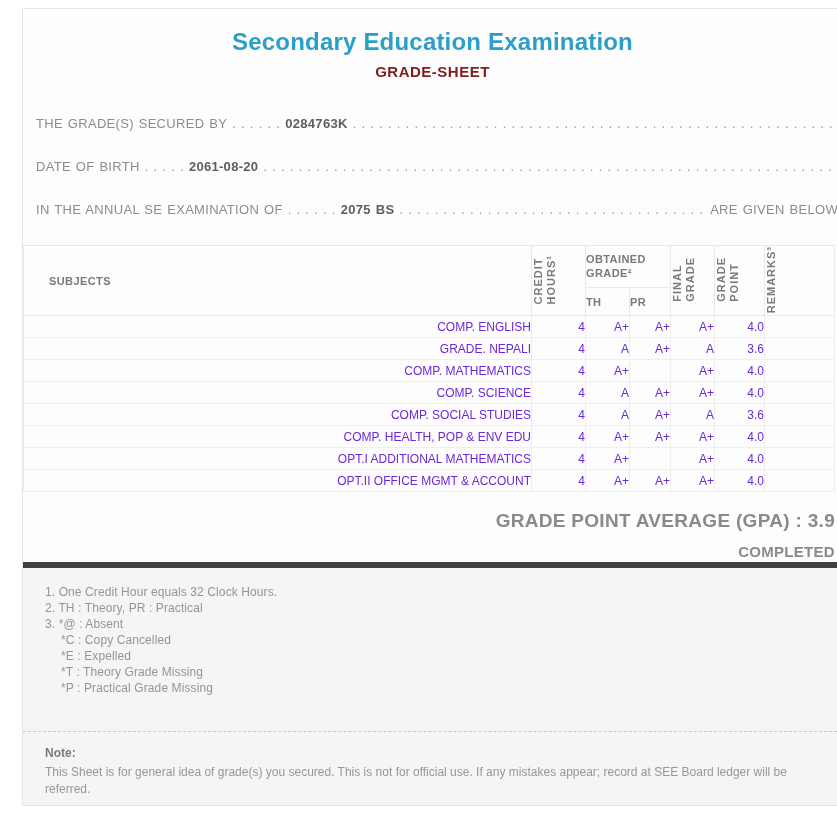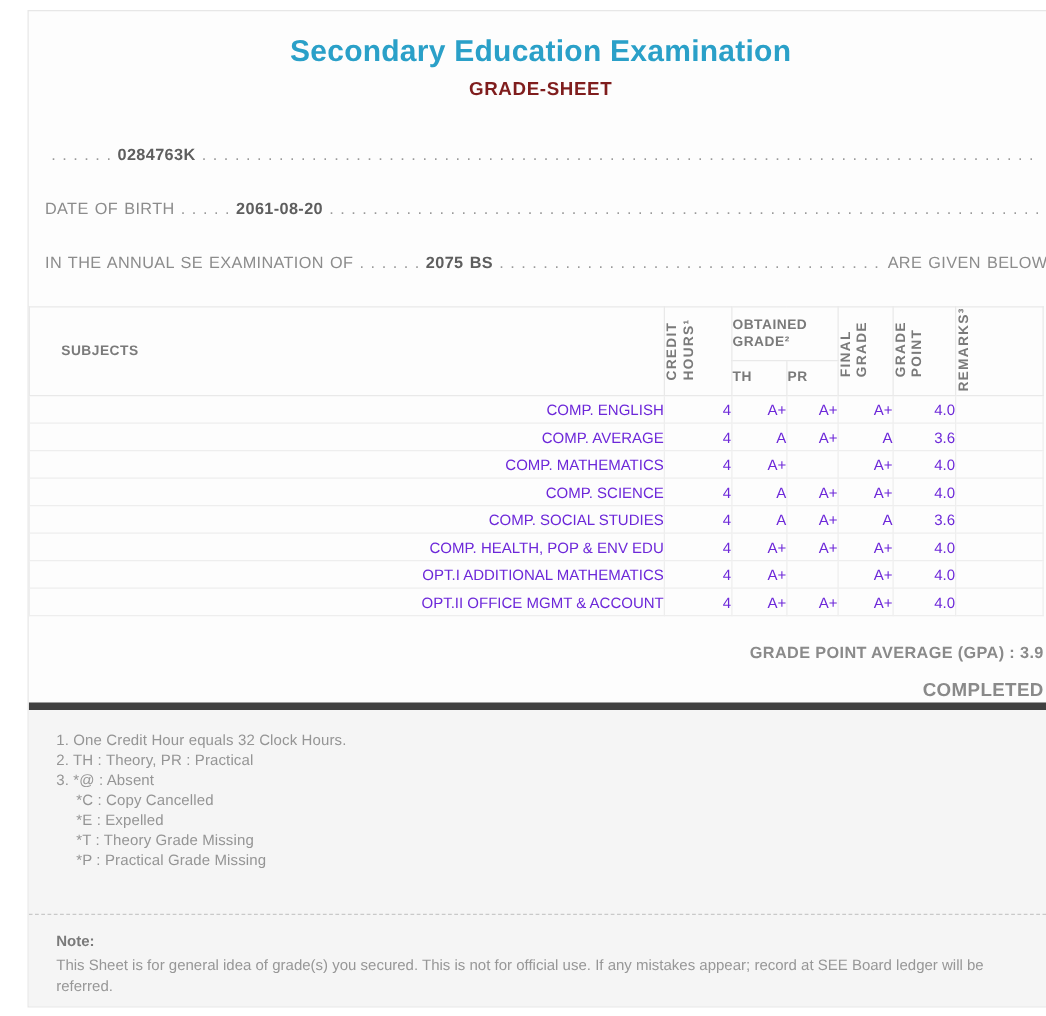--- a/index.html
+++ b/index.html
@@ -63,21 +63,21 @@
   .two-line { white-space: pre-line; line-height: 14px; }
   table.grades td {
     height: 22px; font-size: 12px; color: #6d28d9; text-align: right;
     border-color: #eeeeee;
   }
   td.subject { text-align: left; padding-left: 11px; color: #858585; }
 
   
   .summary { padding-right: 7px; text-align: right; }
   .gpa-line {
-    margin-top: 21px; font-size: 13px; font-weight: 700;
+    margin-top: 21px; font-size: 19px; font-weight: 700;
     color: #8a8a8a; line-height: 16px; letter-spacing: 0.3px;
   }
   .status-line {
     margin-top: 15px; font-size: 15px; font-weight: 700;
     color: #8a8a8a; line-height: 16px; letter-spacing: 0.3px;
   }
 
   
   .footer-gray {
     position: absolute; left: 0; right: 0; top: 553px; bottom: 0;
@@ -100,20 +100,21 @@
 
 <div class="sheet">
 
   <div class="title-block">
     <div class="page-title">Secondary Education Examination</div>
     <div class="page-subtitle">GRADE-SHEET</div>
   </div>
 
   <div class="info-block">
     <div class="info-line">
+      <span class="info-label">THE GRADE(S) SECURED BY</span>
       <span class="info-leader">. . . . . .</span>
       <span class="info-value">0284763K</span>
       <span class="info-dots">. . . . . . . . . . . . . . . . . . . . . . . . . . . . . . . . . . . . . . . . . . . . . . . . . . . . . . . . . . . . . . . . . . . . . . . . . . . .</span>
     </div>
     <div class="info-line">
       <span class="info-label">DATE OF BIRTH</span>
       <span class="info-leader">. . . . .</span>
       <span class="info-value">2061-08-20</span>
       <span class="info-dots">. . . . . . . . . . . . . . . . . . . . . . . . . . . . . . . . . . . . . . . . . . . . . . . . . . . . . . . . . . . . . . . . . . . . . . . . . . . .</span>
     </div>
@@ -159,21 +160,21 @@
           <tr>
             <td class="subject">COMP. ENGLISH</td>
             <td>4</td>
             <td>A+</td>
             <td>A+</td>
             <td>A+</td>
             <td>4.0</td>
             <td></td>
           </tr>
           <tr>
-            <td class="subject">COMP. AVERAGE</td>
+            <td class="subject">GRADE. NEPALI</td>
             <td>4</td>
             <td>A</td>
             <td>A+</td>
             <td>A</td>
             <td>3.6</td>
             <td></td>
           </tr>
           <tr>
             <td class="subject">COMP. MATHEMATICS</td>
             <td>4</td>

